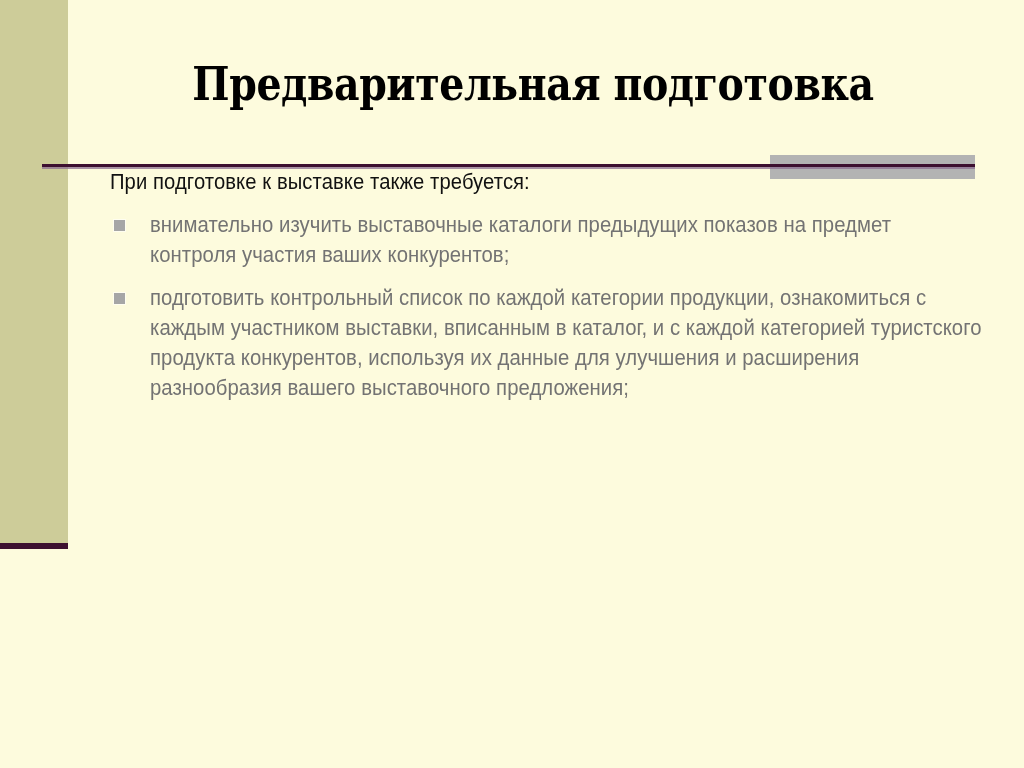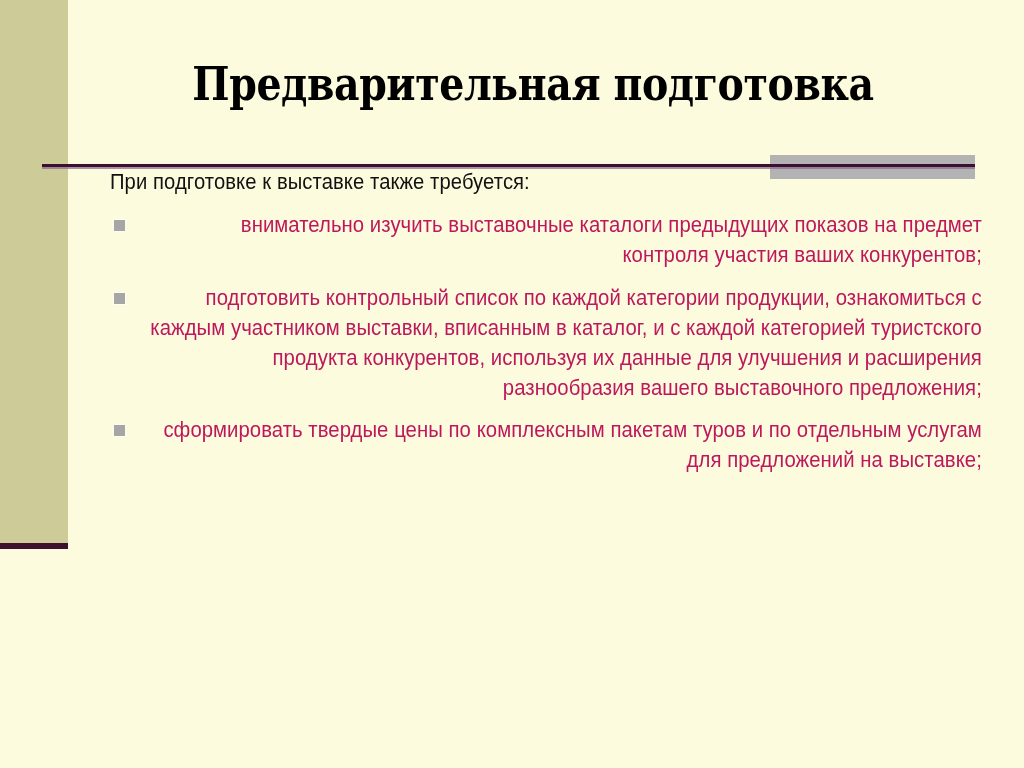--- a/index.html
+++ b/index.html
@@ -119,23 +119,22 @@
     list-style: none;
     margin: 0;
     padding: 0;
   }
   ul.bullets > li {
     position: relative;
     padding-left: 40px;
     margin: 0 0 12px 0;
     font-size: 21.5px;
     line-height: 1.40;
-    color: #be185d;
+    color: #737373;
     letter-spacing: .05px;
-    text-align: right;
   }
   ul.bullets > li:last-child {
     margin-bottom: 0;
   }
   ul.bullets > li .bullet-marker {
     position: absolute;
     left: 4px;
     top: 10px;
     width: 11px;
     height: 11px;
@@ -178,21 +177,17 @@
         <span class="bullet-text">внимательно изучить выставочные каталоги предыдущих показов на предмет контроля участия ваших конкурентов;</span>
       </li>
 
 
       <li>
         <span class="bullet-marker"></span>
         <span class="bullet-text">подготовить контрольный список по каждой категории продукции, ознакомиться с каждым участником выставки, вписанным в каталог, и с каждой категорией туристского продукта конкурентов, используя их данные для улучшения и расширения разнообразия вашего выставочного предложения;</span>
       </li>
 
 
-      <li>
-        <span class="bullet-marker"></span>
-        <span class="bullet-text">сформировать твердые цены по комплексным пакетам туров и по отдельным услугам для предложений на выставке;</span>
-      </li>
 
     </ul>
   </div>
 
 </div>
 
 </body></html>

